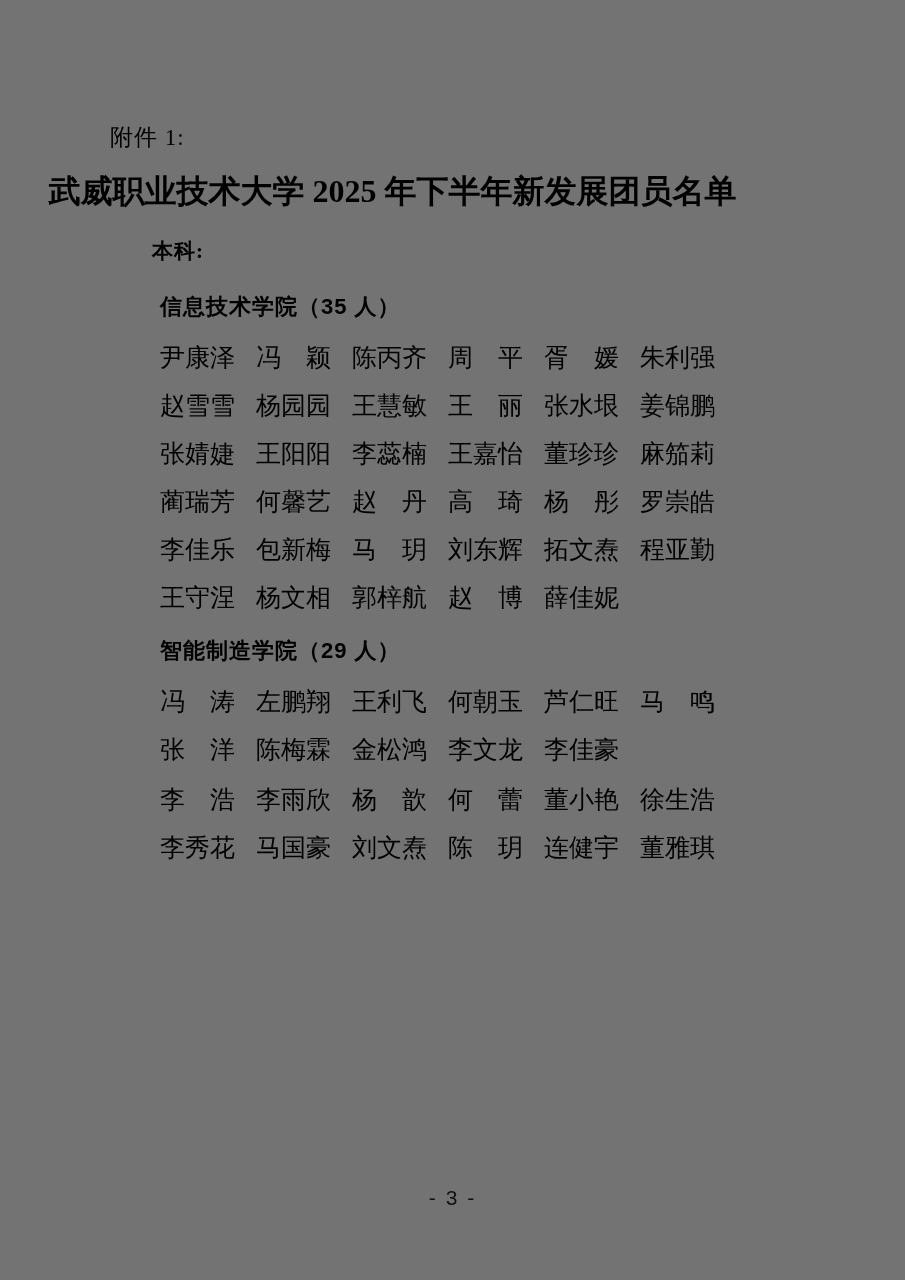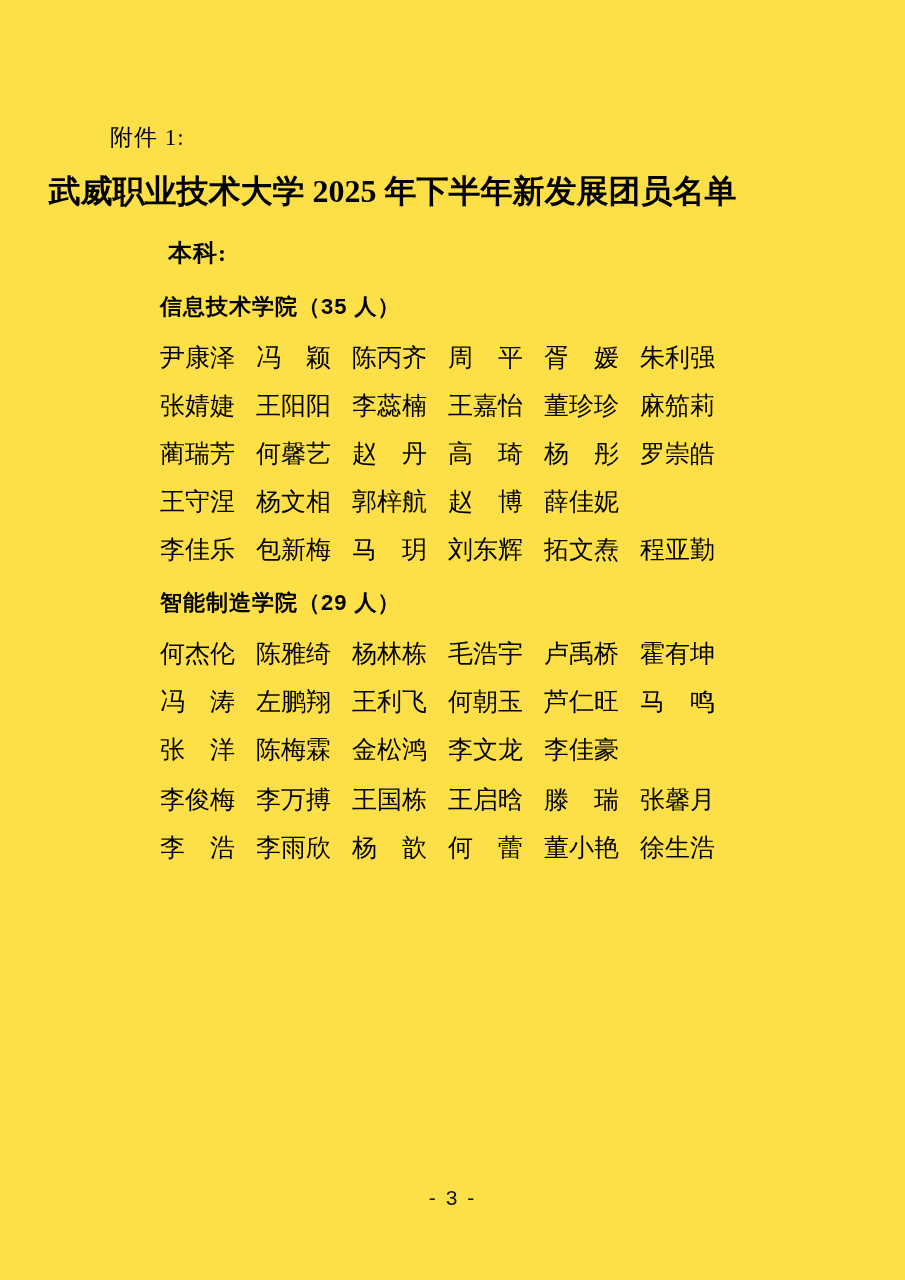--- a/index.html
+++ b/index.html
@@ -5,21 +5,21 @@
   * { margin: 0; padding: 0; box-sizing: border-box; }
   html, body { background: #ffffff; }
   body {
     width: 905px;
     height: 1280px;
     position: relative;
     font-family: "Liberation Serif", "DejaVu Serif", serif;
     color: #000000;
     overflow: hidden;
   }
-  .page { position: absolute; inset: 0; background: #fde047; }
+  .page { position: absolute; inset: 0; background: #737373; }
 
   .attachment {
     position: absolute;
     left: 110px;
     top: 122px;
     font-size: 23px;
     letter-spacing: 1px;
     font-family: "Liberation Serif", "DejaVu Serif", serif;
   }
 
@@ -31,23 +31,23 @@
     text-align: center;
     font-size: 32px;
     font-weight: 700;
     font-family: "Liberation Serif", "DejaVu Serif", serif;
     letter-spacing: 0px;
     white-space: nowrap;
   }
 
   .degree {
     position: absolute;
-    left: 168px;
+    left: 152px;
     top: 237px;
-    font-size: 24px;
+    font-size: 21px;
     font-weight: 700;
     letter-spacing: 1px;
   }
 
   .sections {
     position: absolute;
     left: 0;
     top: 280px;
     width: 905px;
   }
@@ -106,91 +106,91 @@
         <div class="section-header">信息技术学院（35 人）</div>
         <div class="name-row">
           <span class="name">尹康泽</span>
           <span class="name">冯　颖</span>
           <span class="name">陈丙齐</span>
           <span class="name">周　平</span>
           <span class="name">胥　媛</span>
           <span class="name">朱利强</span>
         </div>
         <div class="name-row">
+          <span class="name">赵雪雪</span>
+          <span class="name">杨园园</span>
+          <span class="name">王慧敏</span>
+          <span class="name">王　丽</span>
+          <span class="name">张水垠</span>
+          <span class="name">姜锦鹏</span>
+        </div>
+        <div class="name-row">
           <span class="name">张婧婕</span>
           <span class="name">王阳阳</span>
           <span class="name">李蕊楠</span>
           <span class="name">王嘉怡</span>
           <span class="name">董珍珍</span>
           <span class="name">麻笳莉</span>
         </div>
         <div class="name-row">
           <span class="name">蔺瑞芳</span>
           <span class="name">何馨艺</span>
           <span class="name">赵　丹</span>
           <span class="name">高　琦</span>
           <span class="name">杨　彤</span>
           <span class="name">罗崇皓</span>
         </div>
         <div class="name-row">
-          <span class="name">王守涅</span>
-          <span class="name">杨文相</span>
-          <span class="name">郭梓航</span>
-          <span class="name">赵　博</span>
-          <span class="name">薛佳妮</span>
-        </div>
-        <div class="name-row">
           <span class="name">李佳乐</span>
           <span class="name">包新梅</span>
           <span class="name">马　玥</span>
           <span class="name">刘东辉</span>
           <span class="name">拓文焘</span>
           <span class="name">程亚勤</span>
         </div>
+        <div class="name-row">
+          <span class="name">王守涅</span>
+          <span class="name">杨文相</span>
+          <span class="name">郭梓航</span>
+          <span class="name">赵　博</span>
+          <span class="name">薛佳妮</span>
+        </div>
       </div>
       <div class="section">
         <div class="section-header">智能制造学院（29 人）</div>
-        <div class="name-row">
-          <span class="name">何杰伦</span>
-          <span class="name">陈雅绮</span>
-          <span class="name">杨林栋</span>
-          <span class="name">毛浩宇</span>
-          <span class="name">卢禹桥</span>
-          <span class="name">霍有坤</span>
-        </div>
         <div class="name-row">
           <span class="name">冯　涛</span>
           <span class="name">左鹏翔</span>
           <span class="name">王利飞</span>
           <span class="name">何朝玉</span>
           <span class="name">芦仁旺</span>
           <span class="name">马　鸣</span>
         </div>
         <div class="name-row">
           <span class="name">张　洋</span>
           <span class="name">陈梅霖</span>
           <span class="name">金松鸿</span>
           <span class="name">李文龙</span>
           <span class="name">李佳豪</span>
         </div>
       </div>
       <div class="section">
         <div class="name-row">
-          <span class="name">李俊梅</span>
-          <span class="name">李万搏</span>
-          <span class="name">王国栋</span>
-          <span class="name">王启晗</span>
-          <span class="name">滕　瑞</span>
-          <span class="name">张馨月</span>
-        </div>
-        <div class="name-row">
           <span class="name">李　浩</span>
           <span class="name">李雨欣</span>
           <span class="name">杨　歆</span>
           <span class="name">何　蕾</span>
           <span class="name">董小艳</span>
           <span class="name">徐生浩</span>
+        </div>
+        <div class="name-row">
+          <span class="name">李秀花</span>
+          <span class="name">马国豪</span>
+          <span class="name">刘文焘</span>
+          <span class="name">陈　玥</span>
+          <span class="name">连健宇</span>
+          <span class="name">董雅琪</span>
         </div>
       </div>
     </div>
 
   <div class="footer">- 3 -</div>
 </div>
 
 </body></html>

